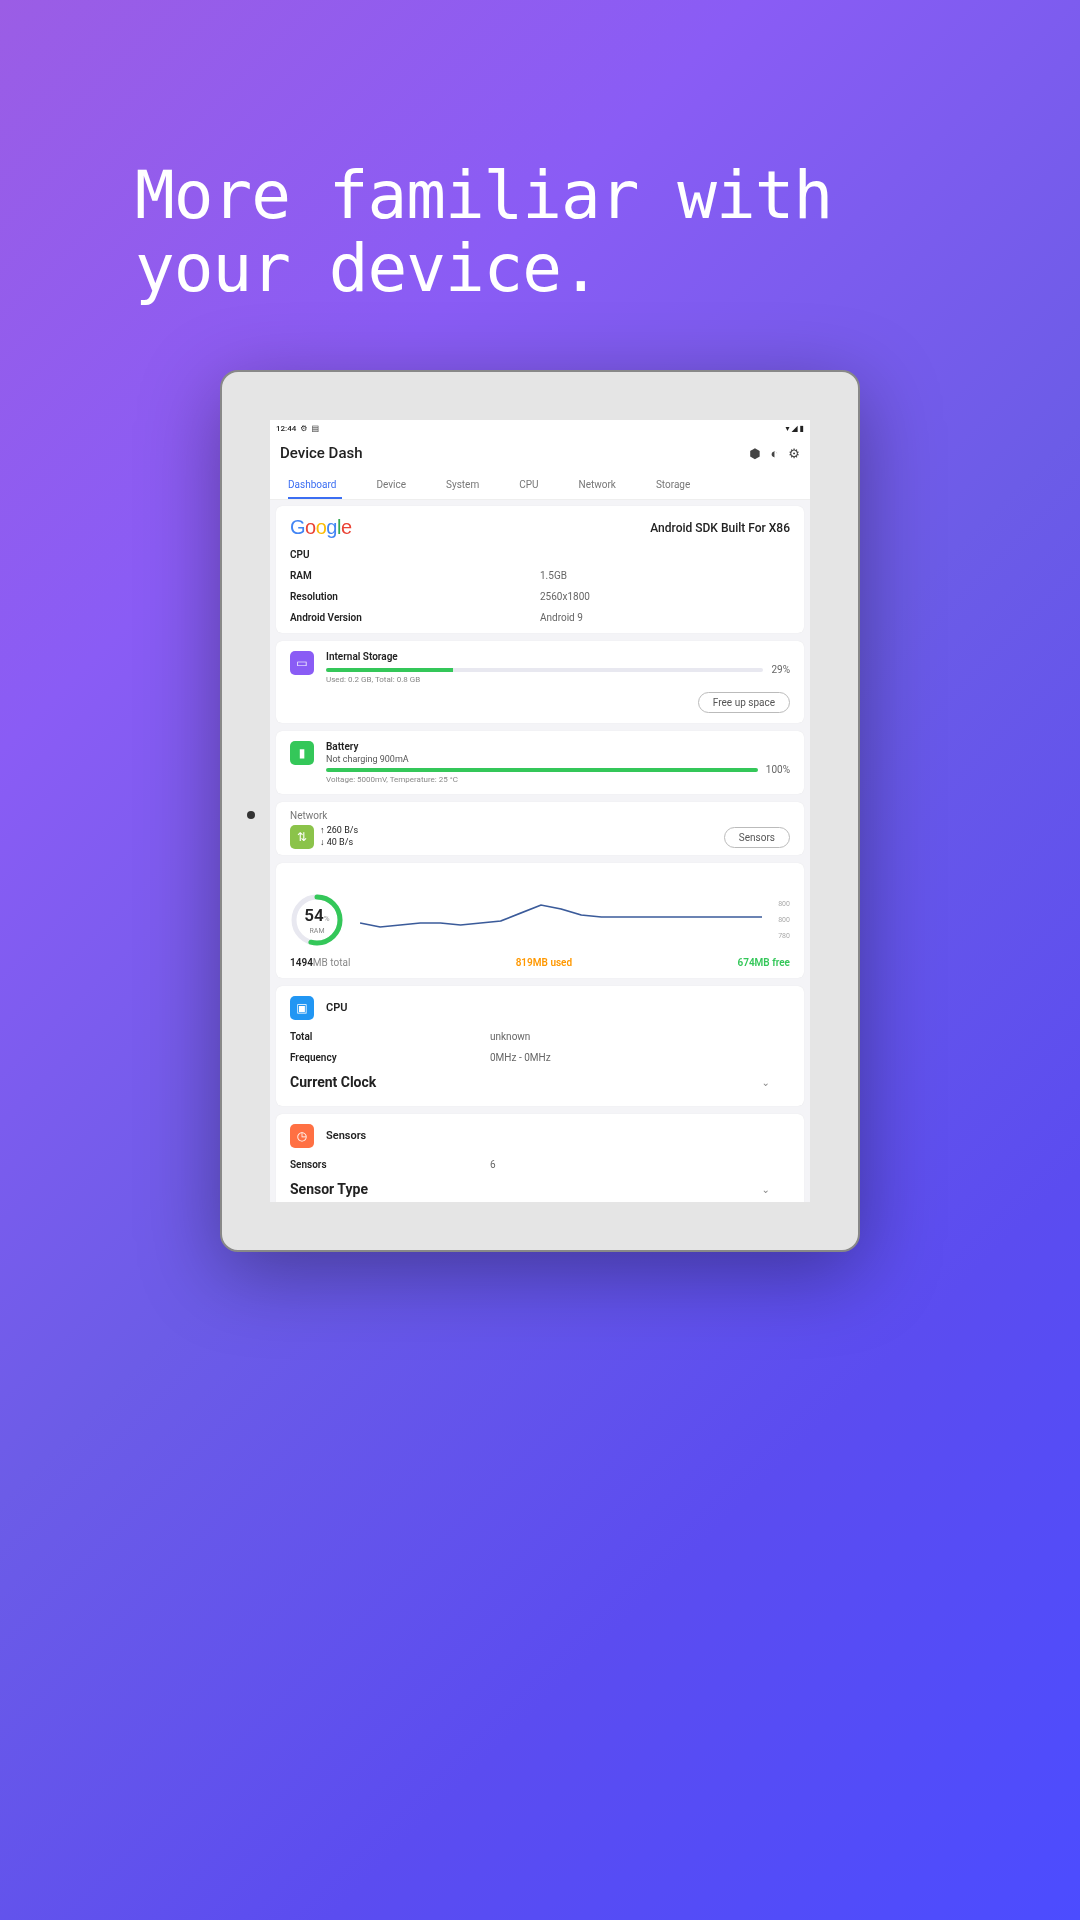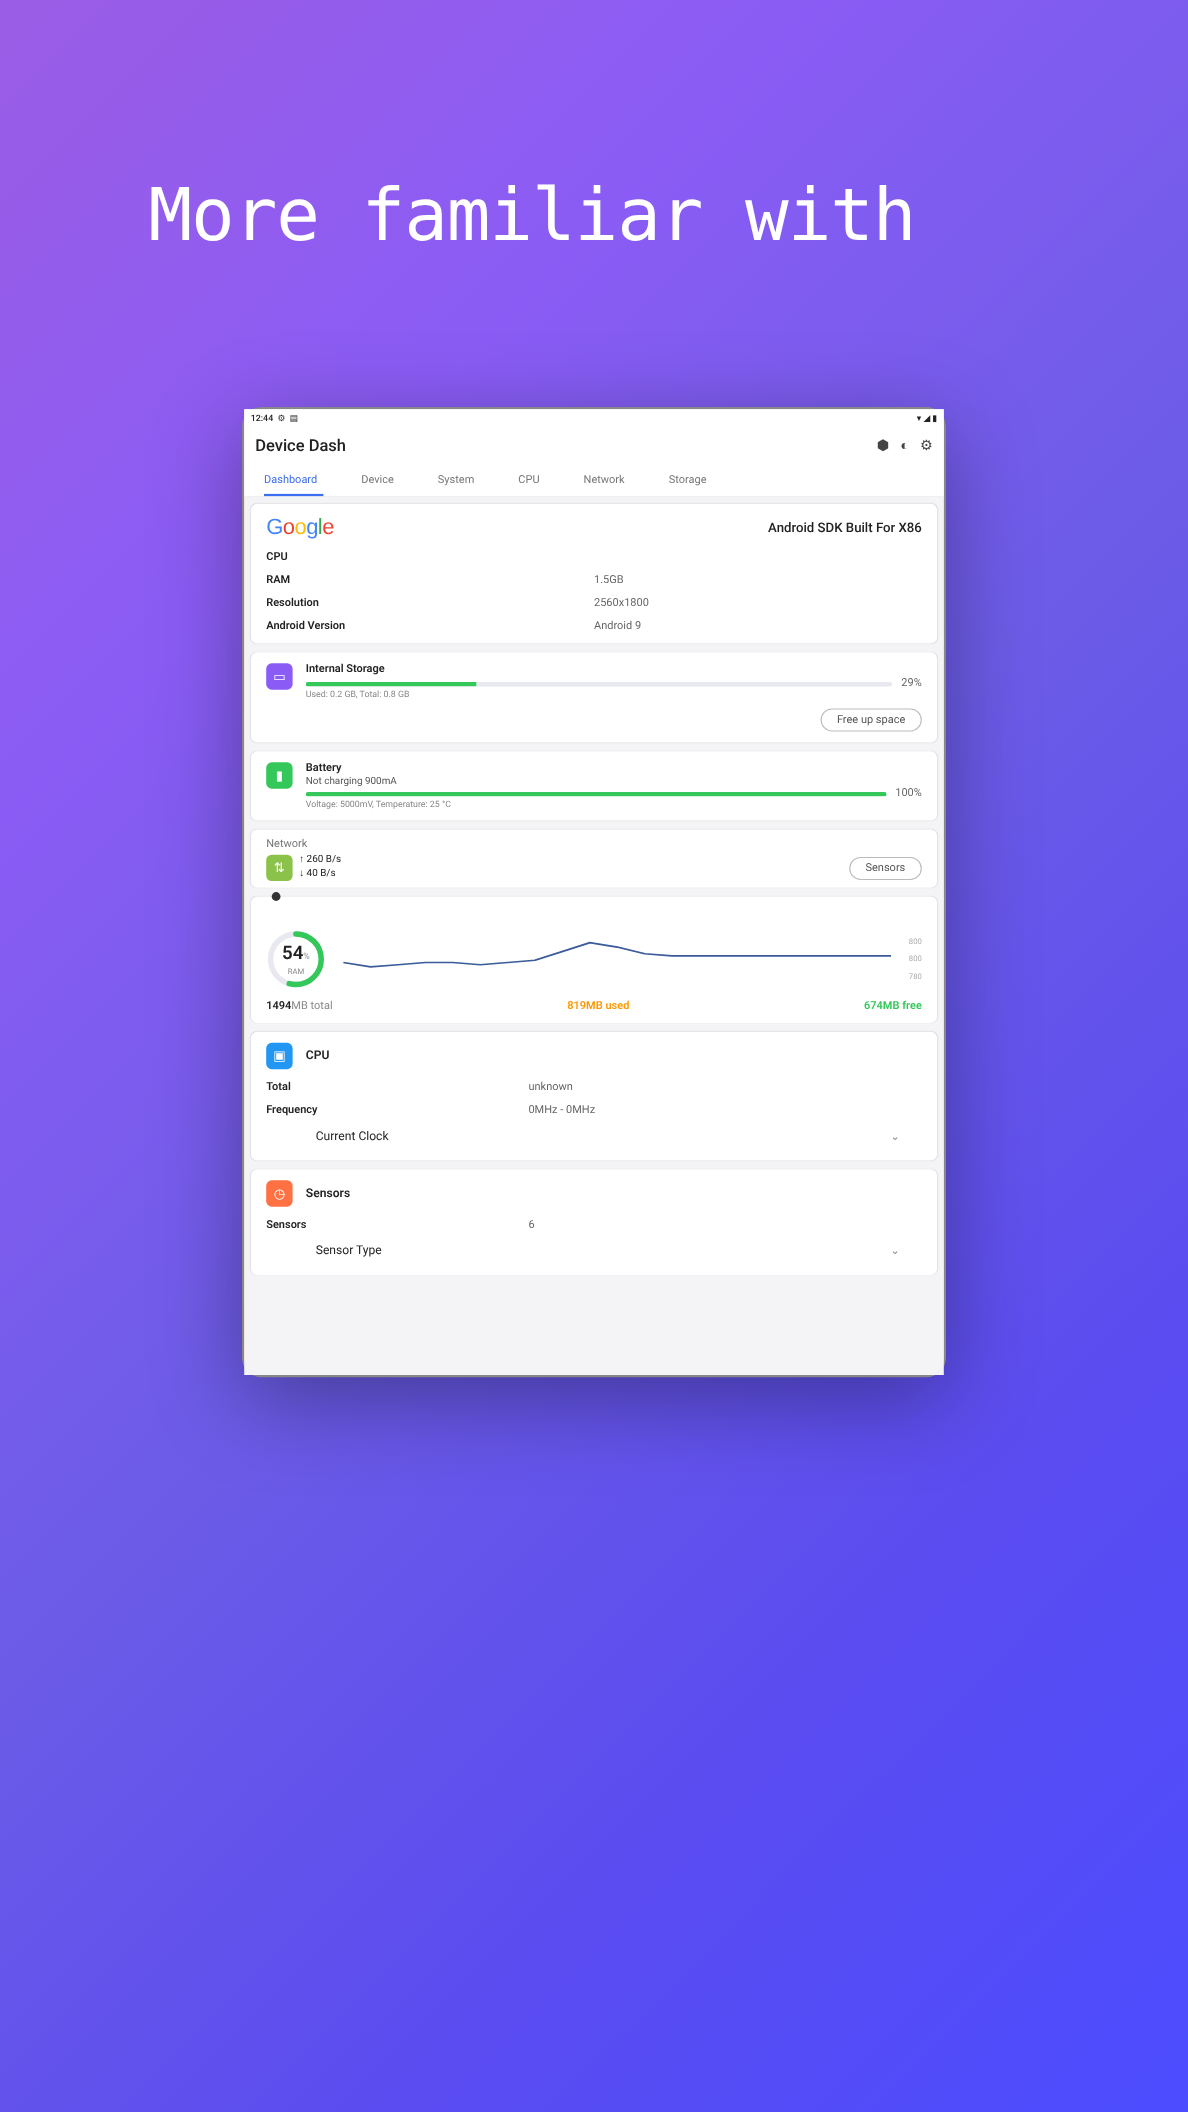--- a/index.html
+++ b/index.html
@@ -16,24 +16,25 @@
     line-height: 1.1;
     letter-spacing: -1px;
     padding: 160px 0 0 135px;
     font-weight: 400;
   }
   .tablet-frame {
     position: absolute;
     left: 50%; transform: translateX(-50%);
     top: 370px;
     width: 640px; height: 882px;
-    background: #fdba74;
+    background: #e5e5e5;
     border-radius: 18px;
     border: 2px solid #888;
     box-shadow: 0 20px 80px rgba(0,0,0,.35);
+    padding: 48px;
   }
   .camera-dot {
     position: absolute; left: 25px; top: 50%;
     width: 8px; height: 8px; border-radius: 50%;
     background: #333;
   }
   .screen {
     width: 100%; height: 100%;
     background: #f4f4f7;
     overflow: hidden;
@@ -129,31 +130,31 @@
   .gauge .lbl { position:absolute; inset:0; display:flex; flex-direction:column; align-items:center; justify-content:center; }
   .gauge .lbl .n { font-size:17px; font-weight:600; }
   .gauge .lbl .r { font-size:7px; color:#888; margin-top:2px; }
   .spark { flex:1; height:40px; margin:0 6px; }
   .spark-y { font-size:7px; color:#aaa; display:flex; flex-direction:column; justify-content:space-between; height:40px; }
   .mem-row { display:flex; justify-content:space-between; margin-top:10px; font-size:10px; }
   .mem-row .t { font-weight:600;text-align:center; }
   .mem-row .u { color:#ff9800; font-weight:600; }
   .mem-row .f { color:#34c759; font-weight:600; }
   .exp-row { display:flex; align-items:center; padding:6px 0; }
-  .exp-row .k { flex:1; font-size:11px; font-weight:400;margin-left:45px; }
+  .exp-row .k { flex:1; font-size:14px; font-weight:700; }
   .chev { color:#888; margin-right:20px; }
   .kv2 { display:flex; font-size:10px; padding:5px 0; }
   .kv2 .k { width:40%; font-weight:600; }
   .kv2 .v { color:#666; }
 </style>
 </head>
 <body>
 
 <div class="hero">
-  <span>More familiar with</span><br>
+  <span>More familiar with</span><br><span>your device.</span>
 </div>
 
 <div class="tablet-frame">
   <div class="camera-dot"></div>
   <div class="screen">
 
     <div class="statusbar">
       <div class="sb-left">
         <span>12:44</span>
         <span>⚙</span>

